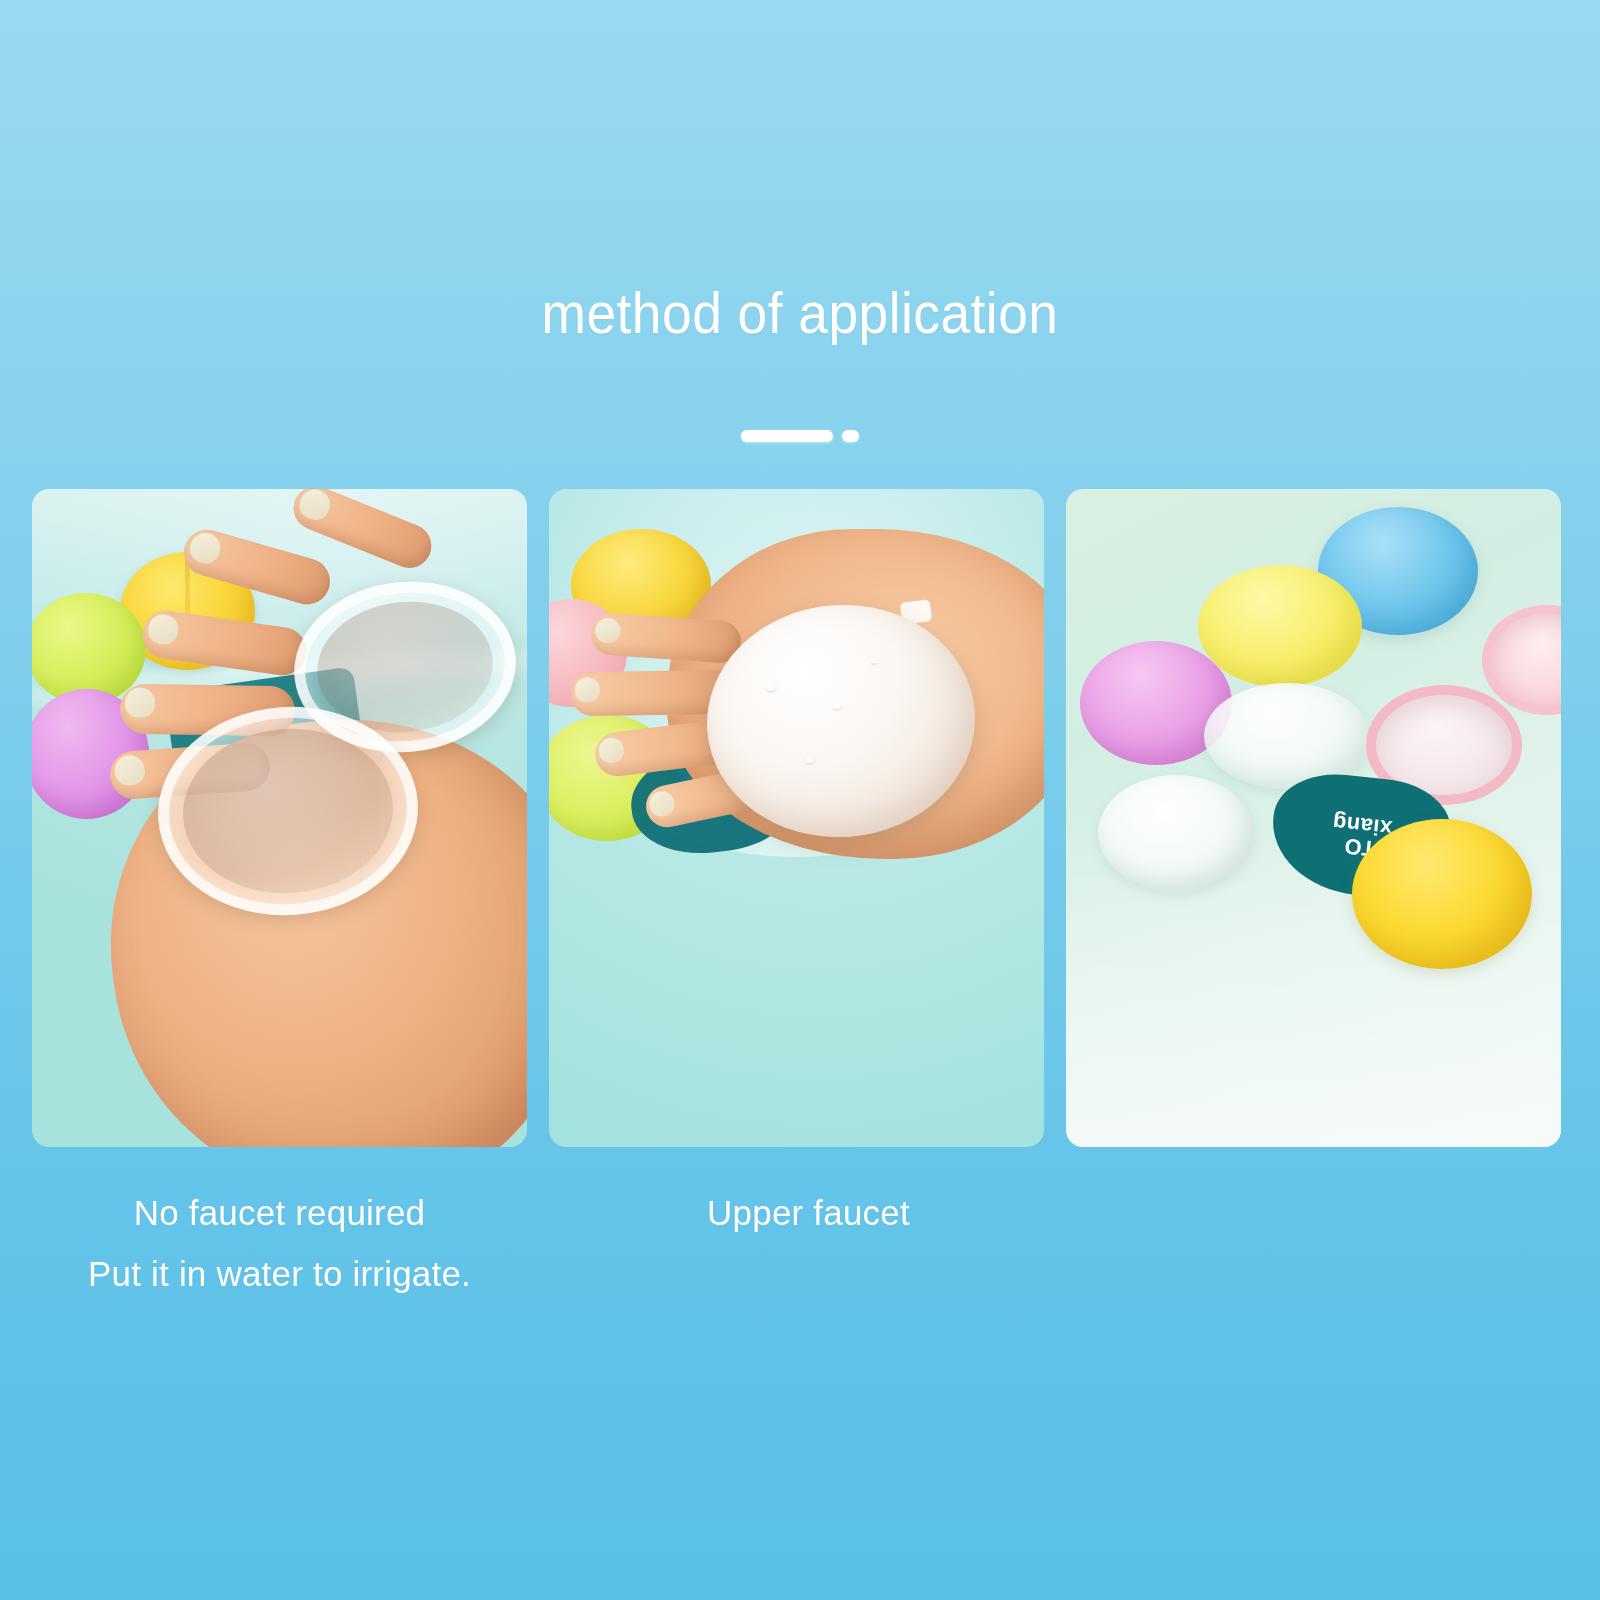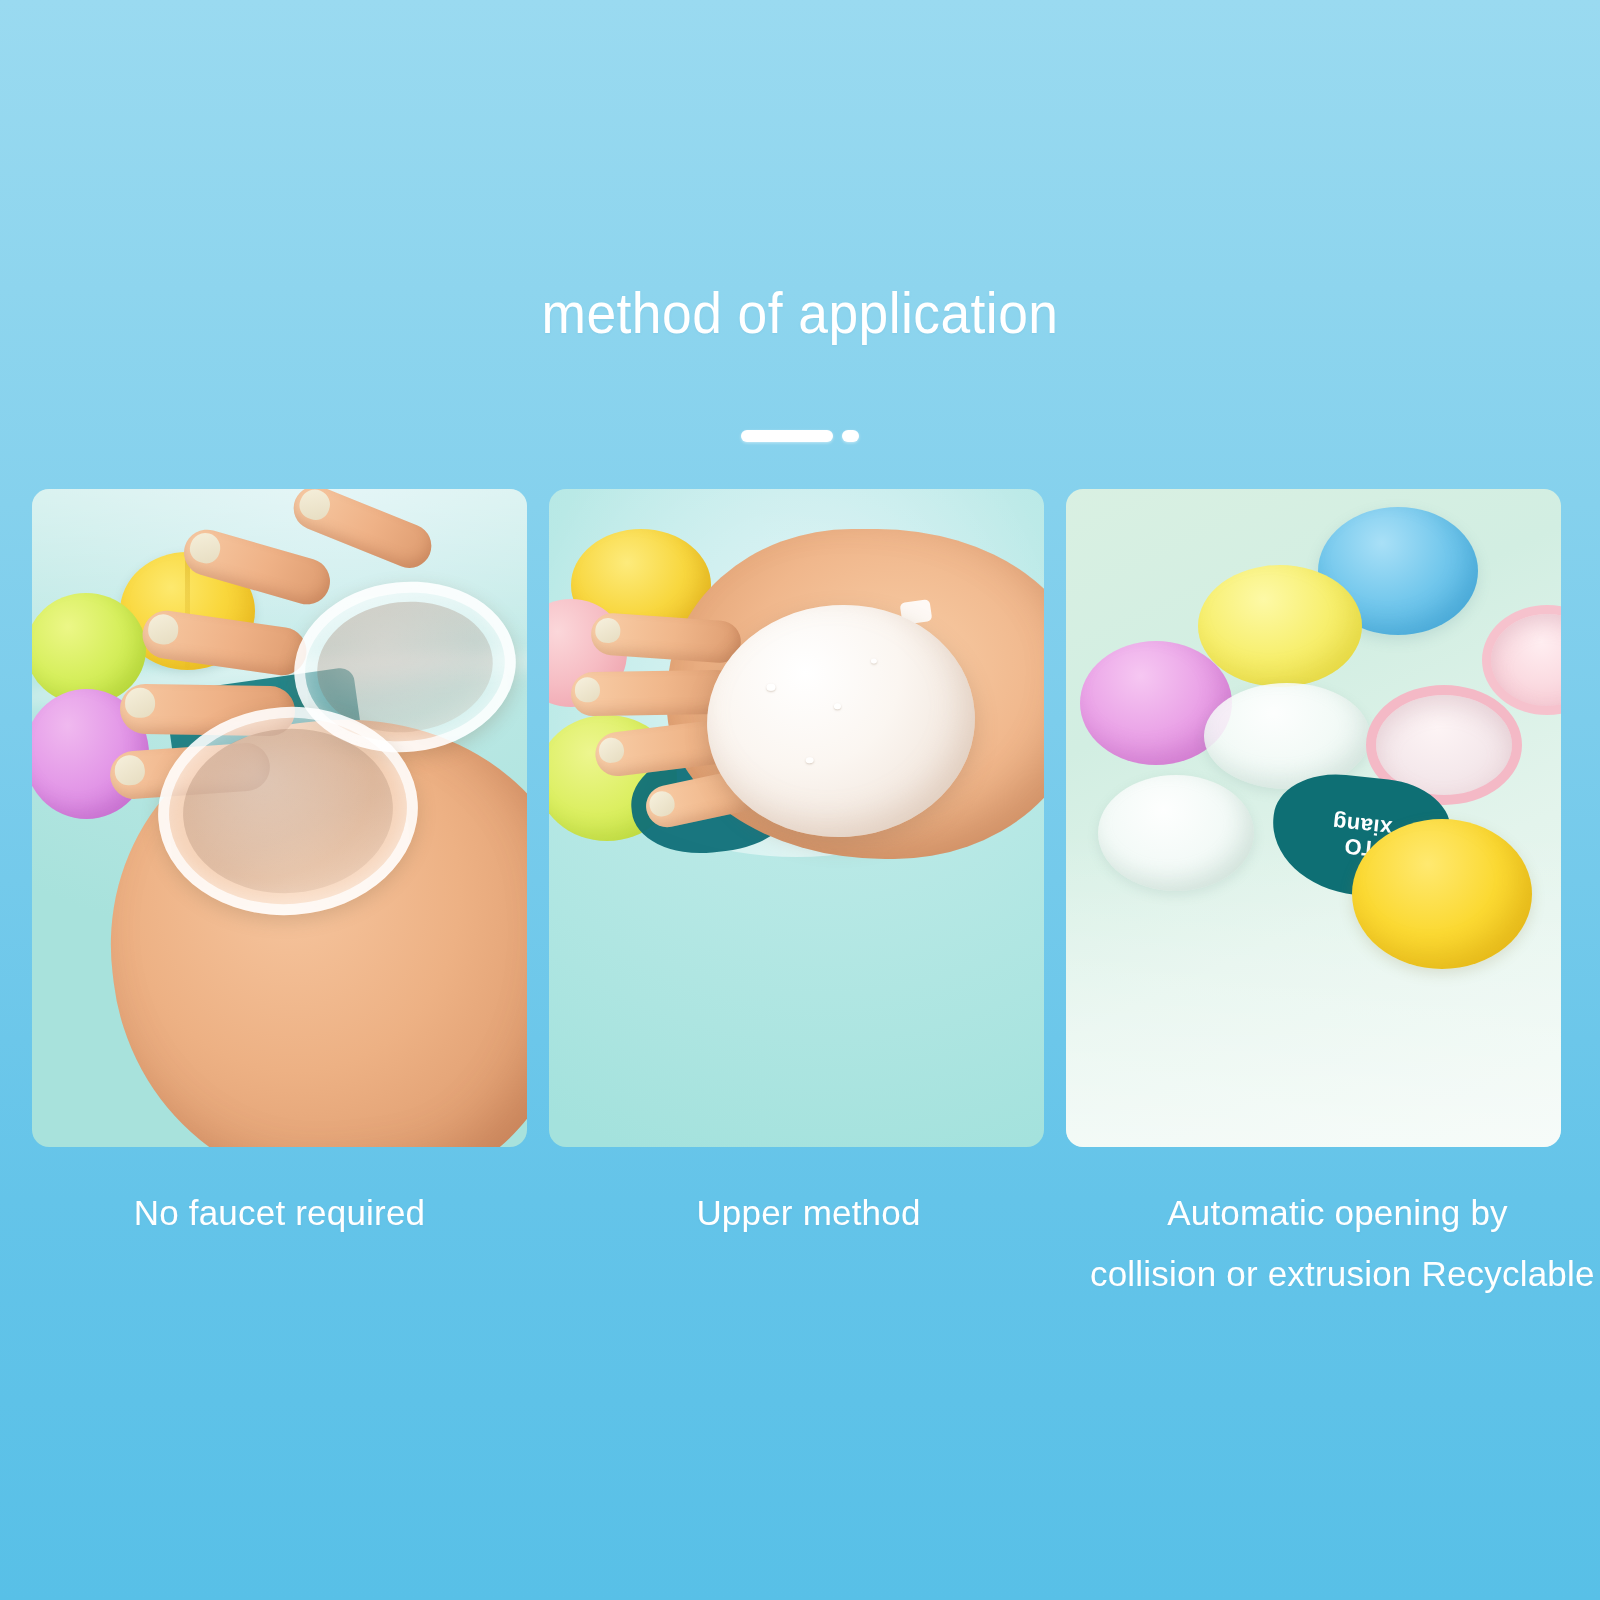--- a/index.html
+++ b/index.html
@@ -449,23 +449,20 @@
           </span>
       </div>
       <div class="ball bl-yellow-bot"></div>
     </div>
 
   </div>
 
   <div class="captions">
     <div class="caption">
       <span class="line">No faucet required</span>
+      <span class="line">Put it in water to irrigate.</span>
     </div>
     <div class="caption">
-      <span class="line">Upper method</span>
-    </div>
-    <div class="caption">
-      <span class="line">Automatic opening by</span>
-      <span class="line">collision or extrusion Recyclable</span>
+      <span class="line">Upper faucet</span>
     </div>
   </div>
 
 </div>
 
 </body></html>

